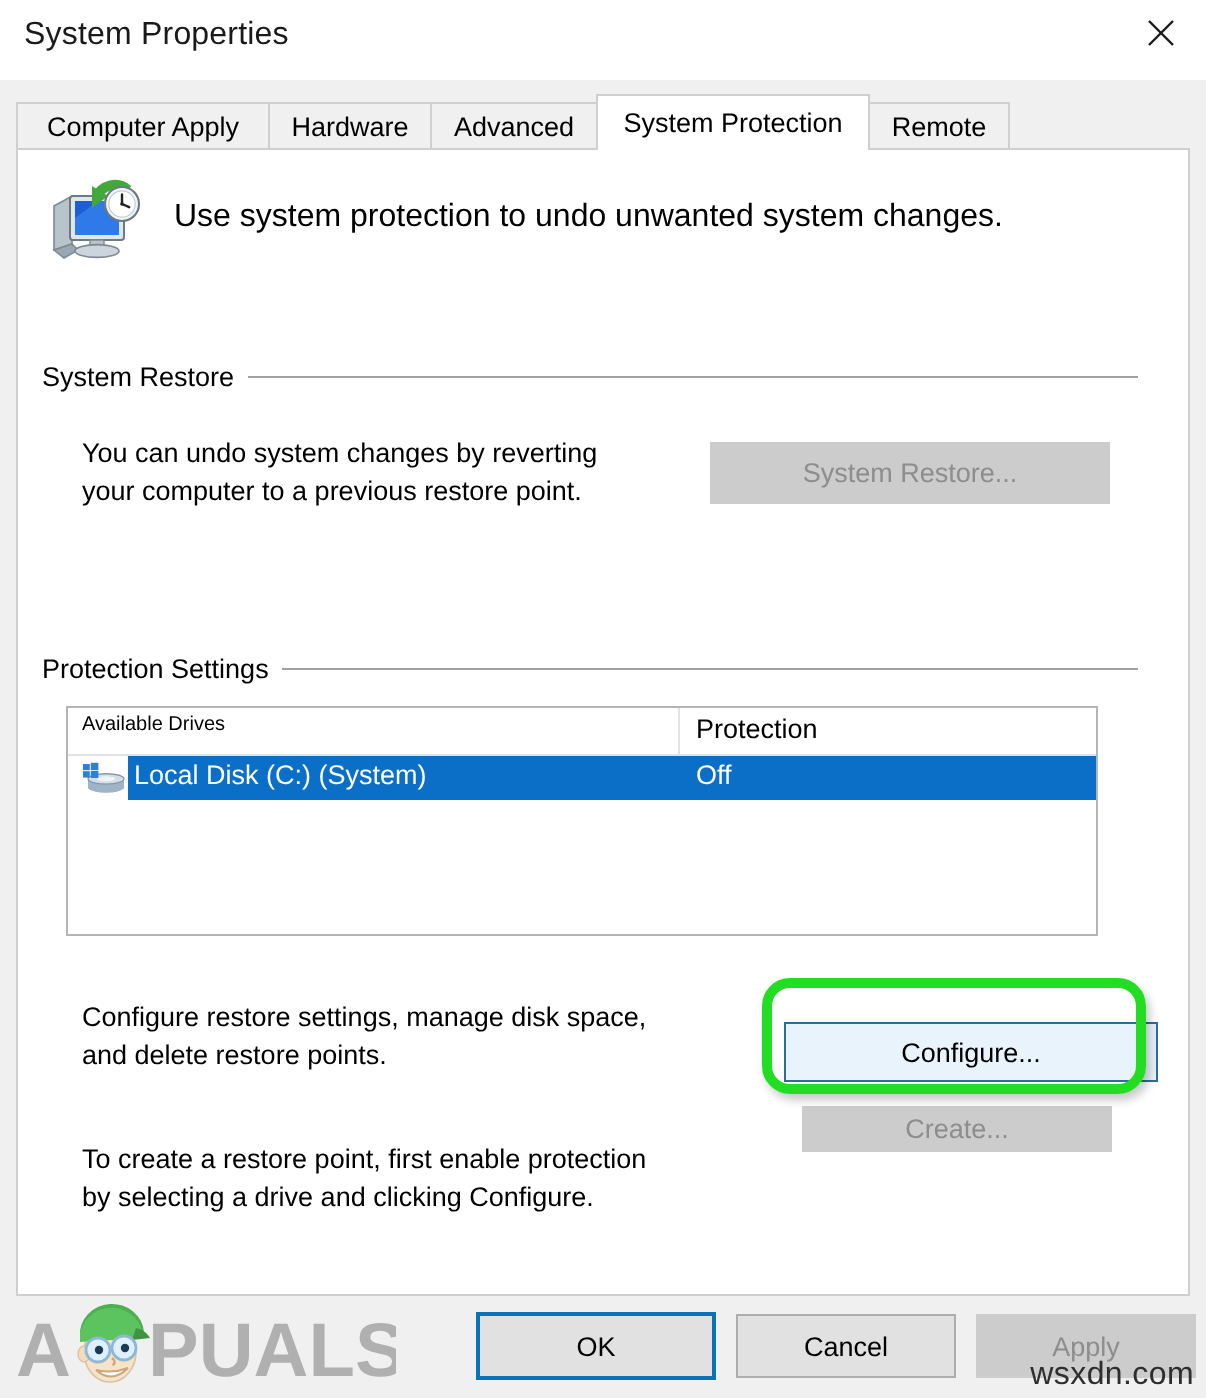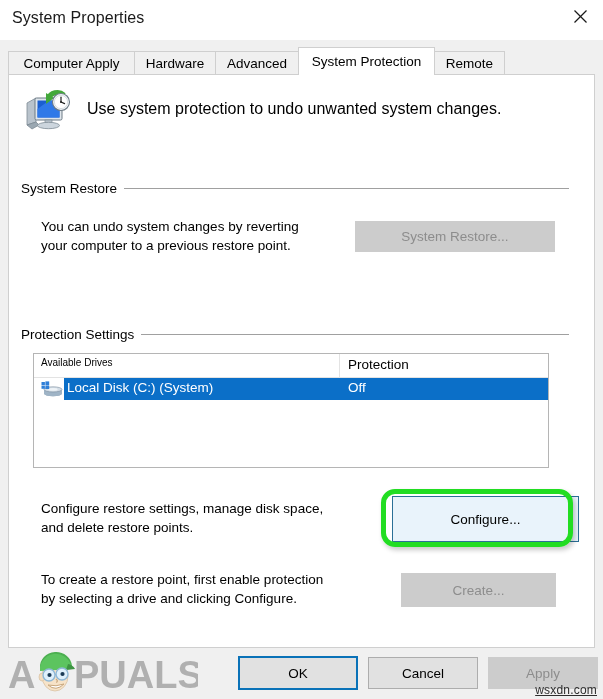--- a/index.html
+++ b/index.html
@@ -242,24 +242,23 @@
   }
   #appuals-logo {
     position: absolute;
     left: 8px; top: 651px;
     width: 190px; height: 45px;
   }
   #wsxdn-watermark {
     position: absolute;
     right: 6px; bottom: 2px;
     font-family: "Liberation Sans", sans-serif;
-    font-size: 12px;
+    font-size: 16px;
     color: #2e2e2e;
     letter-spacing: 0.2px;
-    text-decoration: underline;
   }
 </style>
 </head>
 <body>
 
 <div id="titlebar">
   <div id="window-title">System Properties</div>
   <div id="close-button">
     <svg width="13" height="13" viewBox="0 0 13 13">
       <line x1="0.5" y1="0.5" x2="12.5" y2="12.5" stroke="#1a1a1a" stroke-width="1.2"></line>
@@ -357,29 +356,29 @@
       </div>
       <span id="drive-name">Local Disk (C:) (System)</span>
       <span id="drive-protection">Off</span>
     </div>
   </div>
 
   <div class="body-text" style="left:32px; top:424px; width:340px;">
     <div>Configure restore settings, manage disk space,</div>
     <div>and delete restore points.</div>
   </div>
-  <div class="btn focused" style="left:383px; top:421px; width:187px; height:46px;text-align:center;">
+  <div class="btn focused" style="left:383px; top:436px; width:187px; height:30px;text-align:center;">
     <span>Configure...</span>
   </div>
 
   <div class="body-text" style="left:32px; top:495px; width:350px;">
     <div>To create a restore point, first enable protection</div>
     <div>by selecting a drive and clicking Configure.</div>
   </div>
-  <div class="btn disabled" style="left:392px; top:498px; width:155px; height:34px;">
+  <div class="btn disabled" style="left:392px; top:478px; width:155px; height:23px;">
     <span>Create...</span>
   </div>
 </div>
 
 <div id="annotation-box"></div>
 
 <div id="bottombar">
   <div class="btn default-focus" style="left:238px; top:8px; width:120px; height:34px;">
     <span>OK</span>
   </div>

